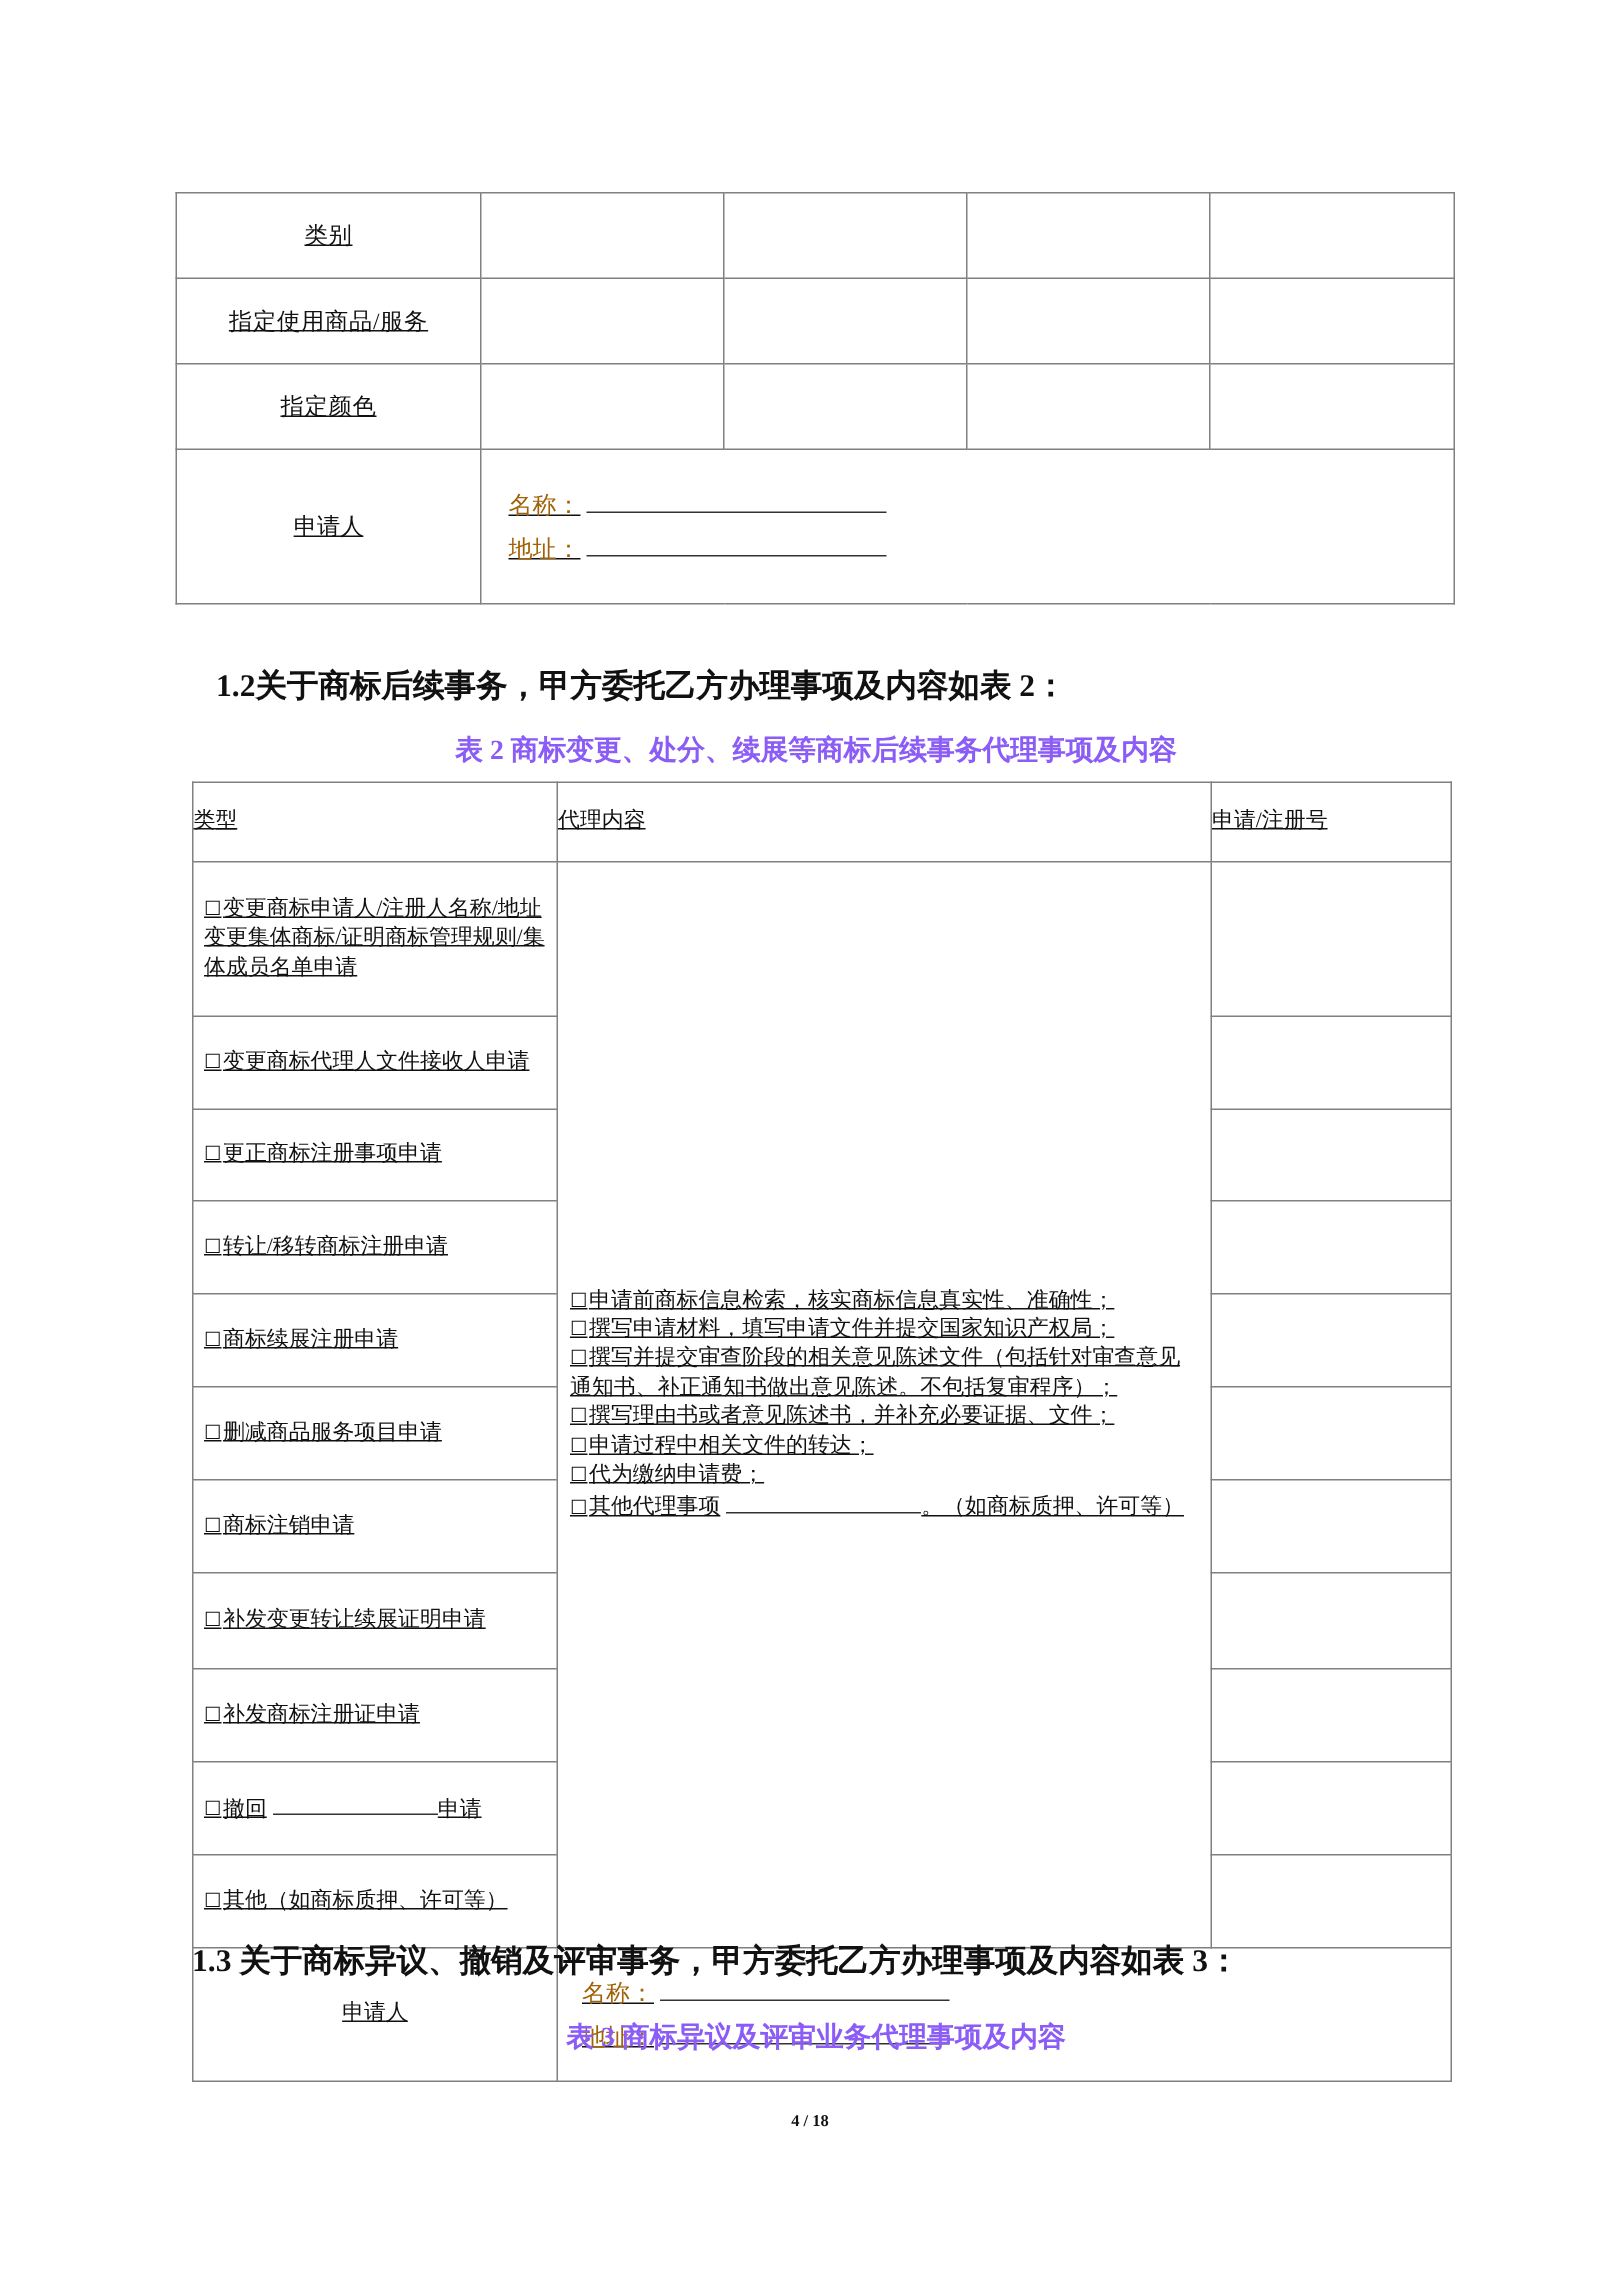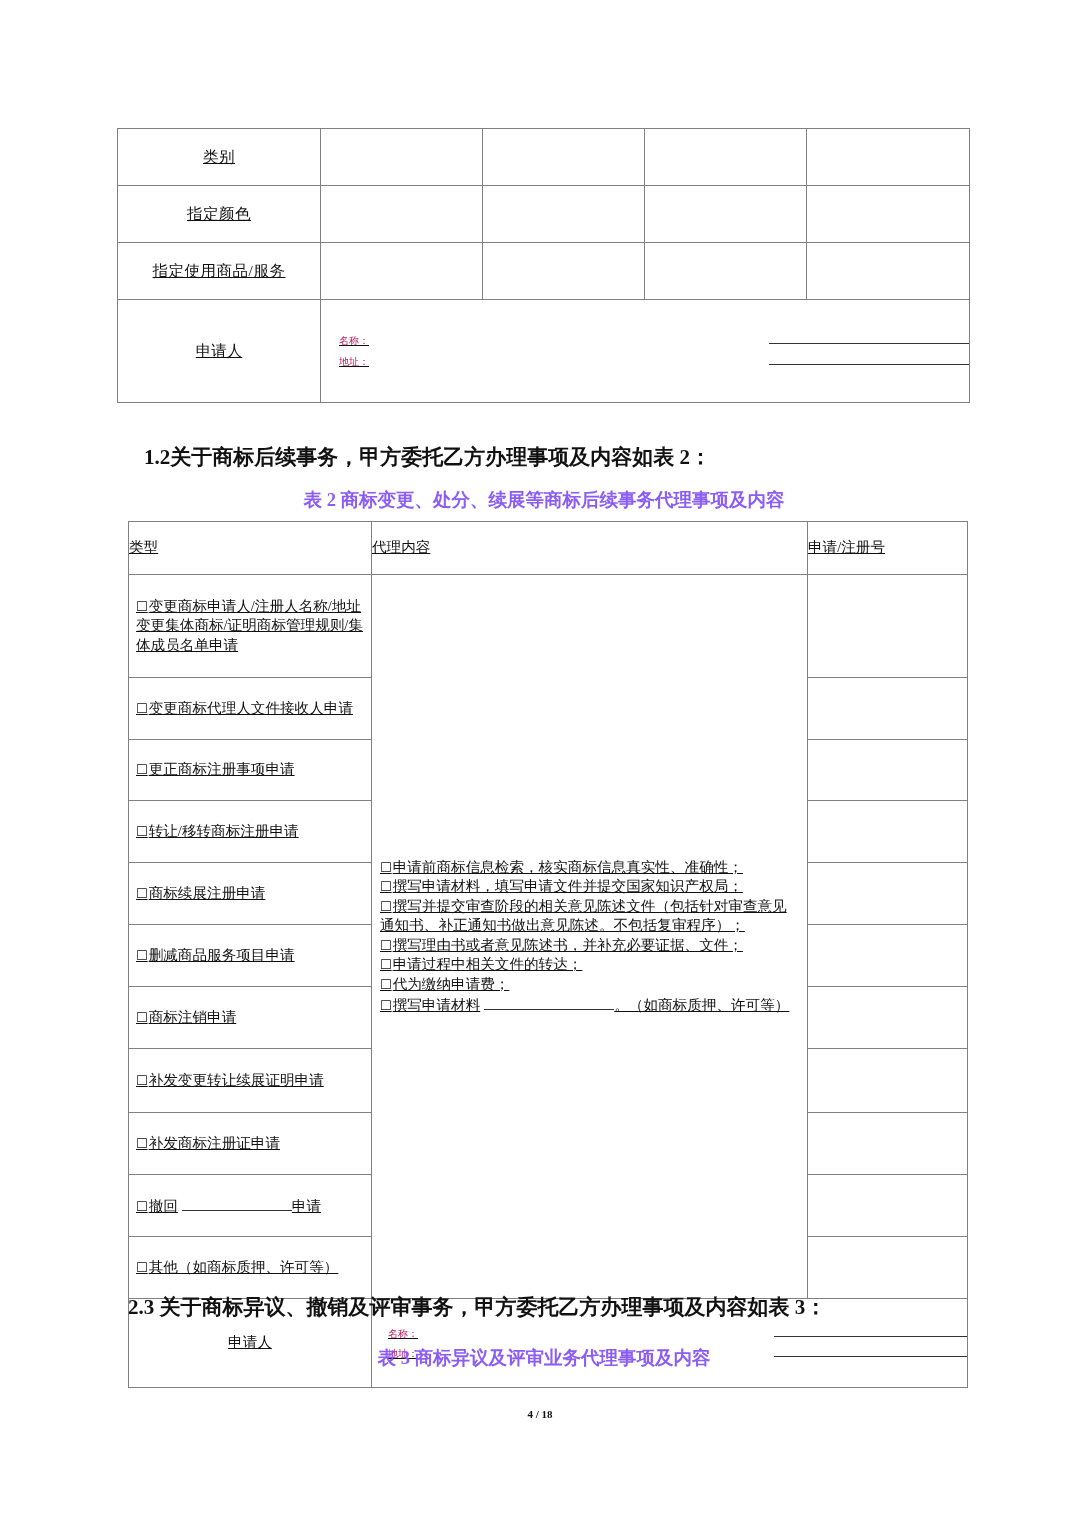--- a/index.html
+++ b/index.html
@@ -61,24 +61,23 @@
     height: 84px !important;
   }
   .t1-applicant-body {
     padding: 9px 0 9px 18px !important;
     vertical-align: middle;
     height: 84px !important;
   }
   .field-line {
     display: flex;
     align-items: baseline;
-    font-size: 10px;
+    font-size: 16px;
     margin: 6px 0;
-    color: #be185d;
-    justify-content: space-between;
+    color: #a16207;
   }
   .field-line .lbl { white-space: nowrap; }
   .blank-rule {
     display: inline-block;
     border-bottom: 1px solid #333;
     height: 1em;
     margin-left: 4px;
   }
   .rule-200 { width: 200px; }
   .rule-193 { width: 193px; }
@@ -168,28 +167,28 @@
     <table class="doc-table table1">
       <tbody>
         <tr>
           <td class="t1-label" style="width:202px;">类别</td>
           <td style="width:161px;"></td>
           <td style="width:161px;"></td>
           <td style="width:161px;"></td>
           <td style="width:162px;"></td>
         </tr>
         <tr>
+          <td class="t1-label">指定使用商品/服务</td>
+          <td></td>
+          <td></td>
+          <td></td>
+          <td></td>
+        </tr>
+        <tr>
           <td class="t1-label">指定颜色</td>
-          <td></td>
-          <td></td>
-          <td></td>
-          <td></td>
-        </tr>
-        <tr>
-          <td class="t1-label">指定使用商品/服务</td>
           <td></td>
           <td></td>
           <td></td>
           <td></td>
         </tr>
         <tr>
           <td class="t1-applicant-label">申请人</td>
           <td class="t1-applicant-body" colspan="4">
             <div class="field-line">
               <span class="lbl">名称：</span>
@@ -224,21 +223,21 @@
           <td class="t2-type" style="height:92px;">
             <span class="chk">☐</span><span>变更商标申请人/注册人名称/地址变更集体商标/证明商标管理规则/集体成员名单申请</span>
           </td>
           <td class="t2-content" rowspan="11">
             <div><span class="chk">☐</span><span>申请前商标信息检索，核实商标信息真实性、准确性；</span></div>
             <div><span class="chk">☐</span><span>撰写申请材料，填写申请文件并提交国家知识产权局；</span></div>
             <div><span class="chk">☐</span><span>撰写并提交审查阶段的相关意见陈述文件（包括针对审查意见通知书、补正通知书做出意见陈述。不包括复审程序）；</span></div>
             <div><span class="chk">☐</span><span>撰写理由书或者意见陈述书，并补充必要证据、文件；</span></div>
             <div><span class="chk">☐</span><span>申请过程中相关文件的转达；</span></div>
             <div><span class="chk">☐</span><span>代为缴纳申请费；</span></div>
-            <div><span class="chk">☐</span><span>撰写申请材料</span><span class="blank-rule rule-130"></span><span>。（如商标质押、许可等）</span></div>
+            <div><span class="chk">☐</span><span>其他代理事项</span><span class="blank-rule rule-130"></span><span>。（如商标质押、许可等）</span></div>
           </td>
           <td class="t2-num"></td>
         </tr>
 
         <tr>
           <td class="t2-type" style="height:51px;">
             <span class="chk">☐</span><span>变更商标代理人文件接收人申请</span>
           </td>
           <td class="t2-num"></td>
         </tr>
@@ -317,20 +316,20 @@
               <span class="lbl">地址：</span>
               <span class="blank-rule rule-193"></span>
             </div>
           </td>
         </tr>
       </tbody>
     </table>
   </div>
 
   <div class="sec-heading" style="left:128px; top:1293px;">
-    <span class="num">2.3</span>&nbsp;<span>关于商标异议、撤销及评审事务，甲方委托乙方办理事项及内容如表 3：</span>
+    <span class="num">1.3</span>&nbsp;<span>关于商标异议、撤销及评审事务，甲方委托乙方办理事项及内容如表 3：</span>
   </div>
 
   <div class="tbl-caption" style="top:1345px;">表 3  商标异议及评审业务代理事项及内容</div>
 
   <div class="page-footer" style="top:1408px;">4 / 18</div>
 
 </div>
 
 </body></html>

